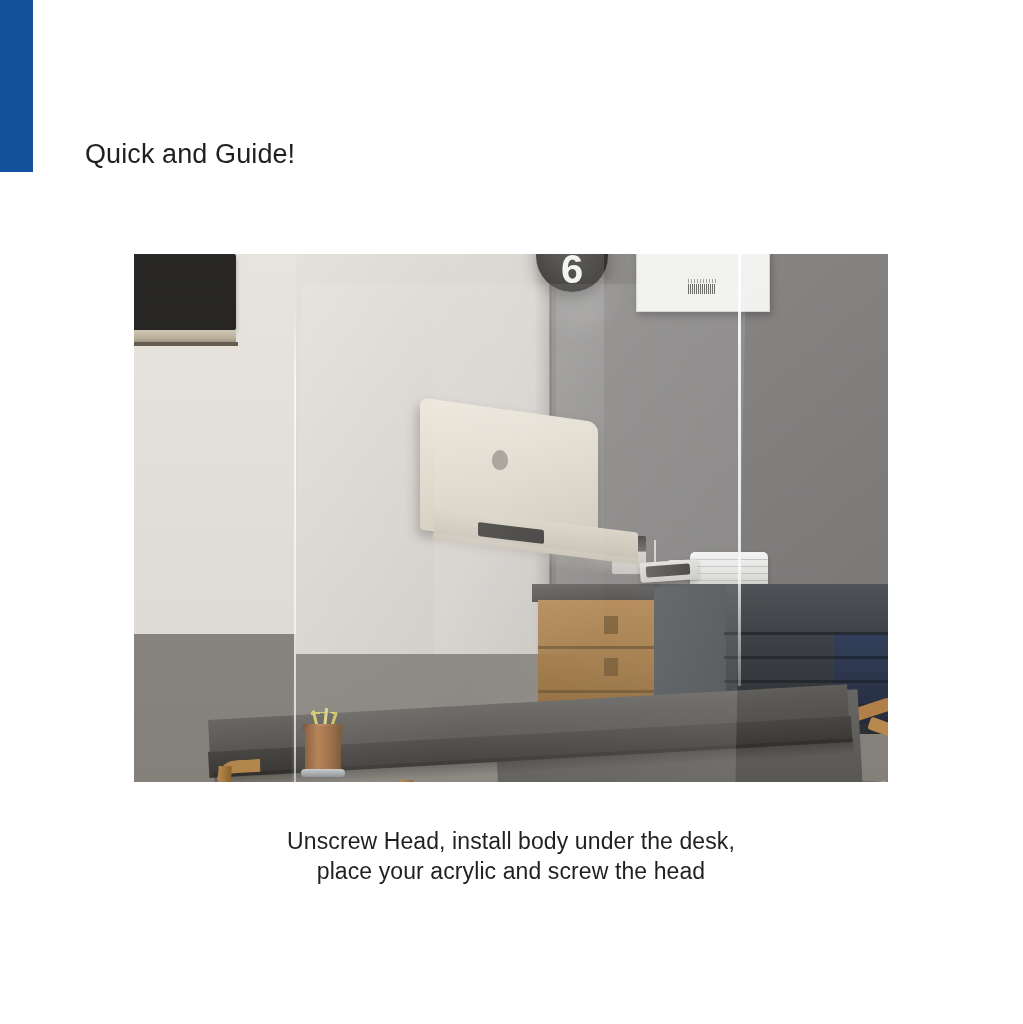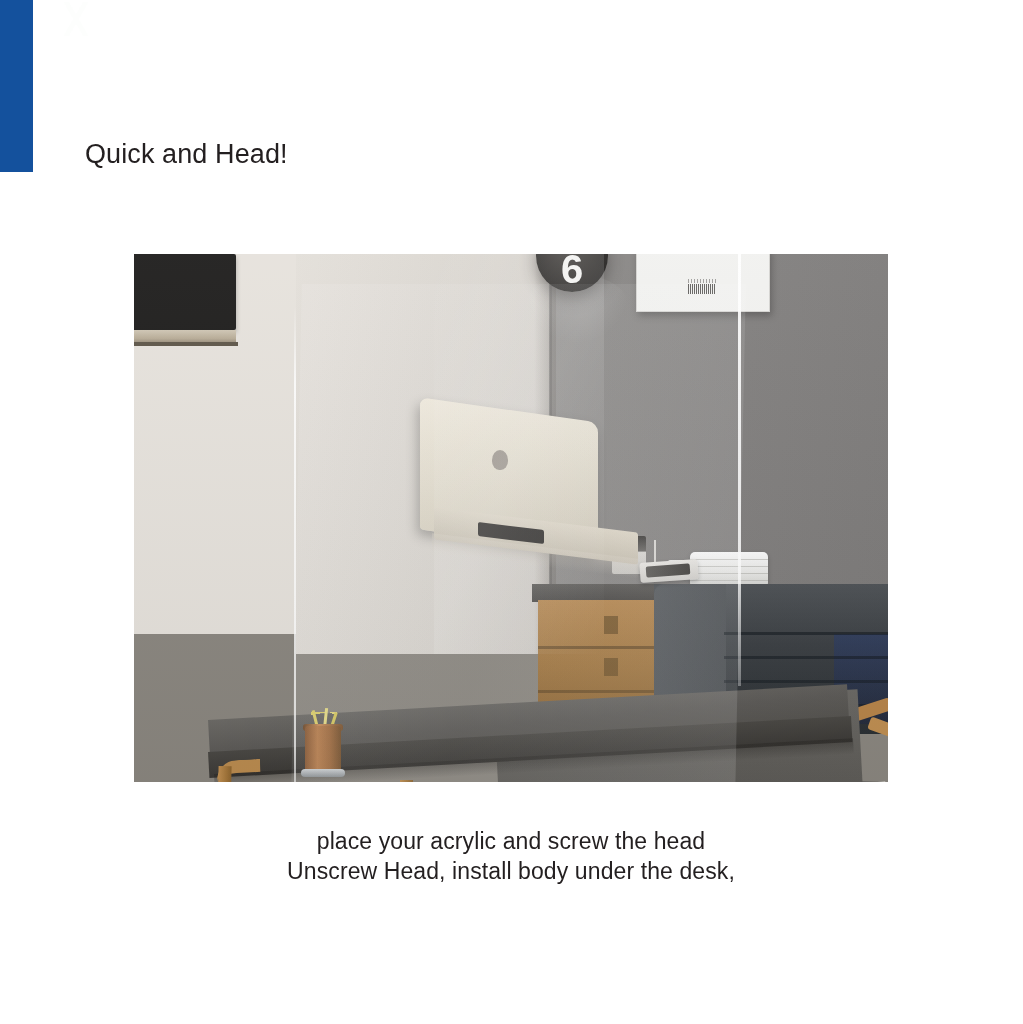--- a/index.html
+++ b/index.html
@@ -225,21 +225,21 @@
   .caption div{white-space:nowrap;}
 </style>
 </head>
 <body>
 
 <div class="page">
 
   <div class="accent-bar"></div>
   <div class="watermark"></div>
 
-  <div class="subtitle">Quick and Head!</div>
+  <div class="subtitle">Quick and Guide!</div>
 
   <div class="photo">
 
     <div class="wall-left"></div>
     <div class="wall-mid"></div>
     <div class="wall-right"></div>
     <div class="wall-corner-shadow"></div>
     <div class="wall-seam"></div>
 
     <div class="tv"></div>
@@ -313,17 +313,17 @@
 
     <div class="acrylic"></div>
     <div class="acrylic-sheen"></div>
     <div class="acrylic-left-edge"></div>
     <div class="acrylic-right-edge"></div>
 
     <div class="photo-grade"></div>
   </div>
 
   <div class="caption">
+    <div>Unscrew Head, install body under the desk,</div>
     <div>place your acrylic and screw the head</div>
-    <div>Unscrew Head, install body under the desk,</div>
   </div>
 
 </div>
 
 </body></html>

